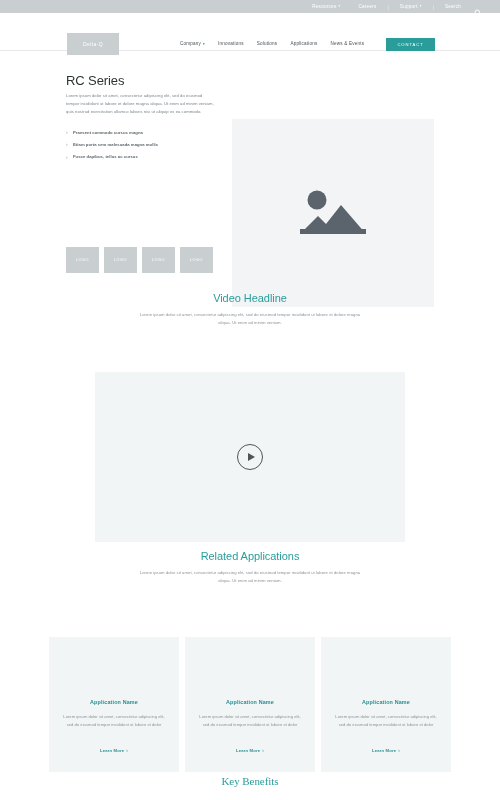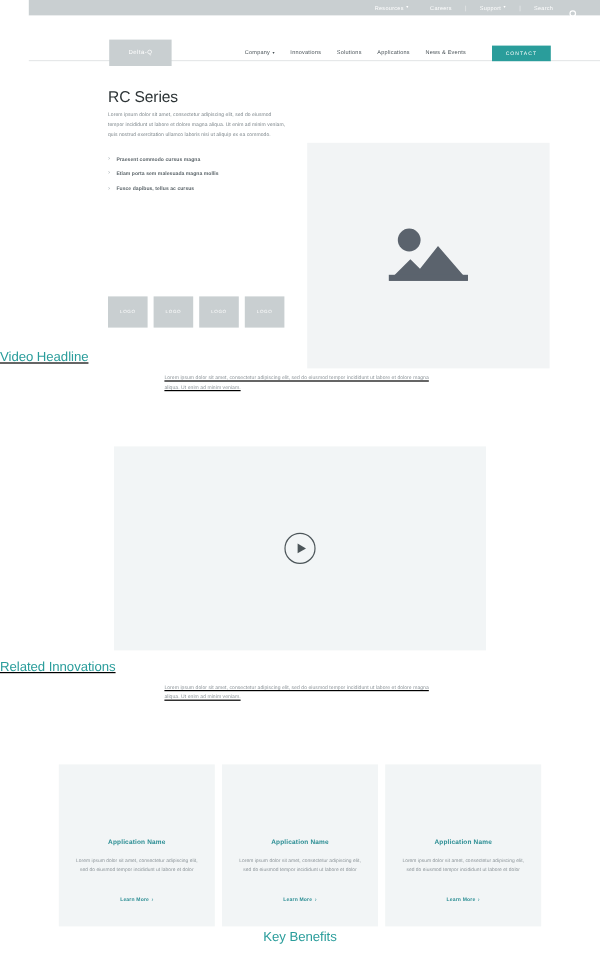--- a/index.html
+++ b/index.html
@@ -11,21 +11,20 @@
     background: #ffffff;
     font-family: "Liberation Sans", sans-serif;
     -webkit-font-smoothing: antialiased;
   }
 
   .page {
     position: relative;
     width: 500px;
     height: 800px;
     background: #ffffff;
-    padding-left: 24px;
   }
 
   
   .utility-bar {
     height: 13px;
     background: #c9cfd1;
     display: flex;
     align-items: center;
     justify-content: flex-end;
     padding-right: 18px;
@@ -203,22 +202,21 @@
     width: 202px;
     height: 188px;
     background: #f2f4f5;
     display: flex;
     align-items: center;
     justify-content: center;
   }
 
   
   .section-head {
-    text-align: left;
-    text-decoration: underline;
+    text-align: center;
   }
   .section-title {
     font-size: 11px;
     font-weight: normal;
     color: #2a9d9b;
     letter-spacing: -0.05px;
   }
   .section-sub {
     font-size: 4.2px;
     line-height: 1.9;
@@ -303,20 +301,21 @@
   }
   .learn-caret { font-size: 4.6px; font-weight: normal; }
 
   
   .benefits-section {
     position: absolute;
     top: 775px;
     left: 0;
     width: 500px;
     text-align: center;
+    font-family: Liberation Serif, serif;
   }
 </style>
 </head>
 <body>
 
 <div class="page">
 
   <div class="utility-bar">
     <a class="util-link">
       <span>Resources</span>
@@ -413,21 +412,21 @@
     </div>
     <div class="video-box">
       <div class="play-circle">
         <div class="play-tri"></div>
       </div>
     </div>
   </div>
 
   <div class="apps-section">
     <div class="section-head">
-      <h2 class="section-title">Related Innovations</h2>
+      <h2 class="section-title">Related Applications</h2>
       <p class="section-sub">Lorem ipsum dolor sit amet, consectetur adipiscing elit, sed do eiusmod tempor incididunt ut labore et dolore magna aliqua. Ut enim ad minim veniam.</p>
     </div>
 
     <div class="cards-row">
       <div class="app-card">
         <div class="app-card-inner">
           <div class="app-name">Application Name</div>
           <div class="app-body">Lorem ipsum dolor sit amet, consectetur adipiscing elit, sed do eiusmod tempor incididunt ut labore et dolor</div>
           <a class="learn-more">
             <span>Learn More</span>

